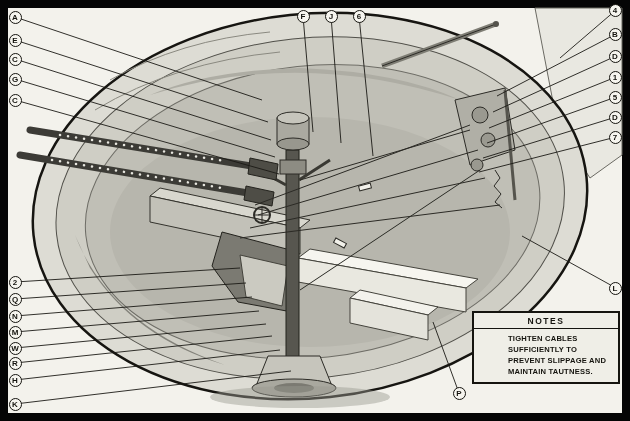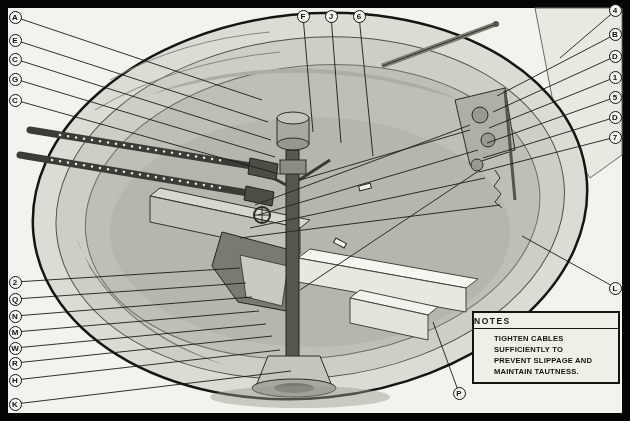--- a/index.html
+++ b/index.html
@@ -21,24 +21,24 @@
     border: 1.2px solid #15140f; border-radius: 50%;
     background: #f6f5ef; color: #15140f;
     font-size: 8px; font-weight: 700; line-height: 11px; text-align: center;
     z-index: 3;
   }
   .notes {
     position: absolute; left: 472px; top: 311px; width: 148px;
     border: 2px solid #15140f; background: #efeee7; z-index: 2; color: #15140f;
   }
   .notes-title {
-    font-size: 8.5px; font-weight: 700; letter-spacing: 1.5px;
+    text-align: center; font-size: 8.5px; font-weight: 700; letter-spacing: 1.5px;
     padding: 3px 0 2px; border-bottom: 1.2px solid #15140f;
   }
-  .notes-body { padding: 4px 20px 5px; }
+  .notes-body { padding: 4px 10px 5px; margin-left: 24px; }
   .notes-line {
     font-size: 7.6px; font-weight: 600; letter-spacing: 0.2px;
     line-height: 1.45; margin: 0 0 5px;
   }
   .notes-line:last-child { margin-bottom: 0; }
 </style>
 </head>
 <body>
 
 <div class="frame">

